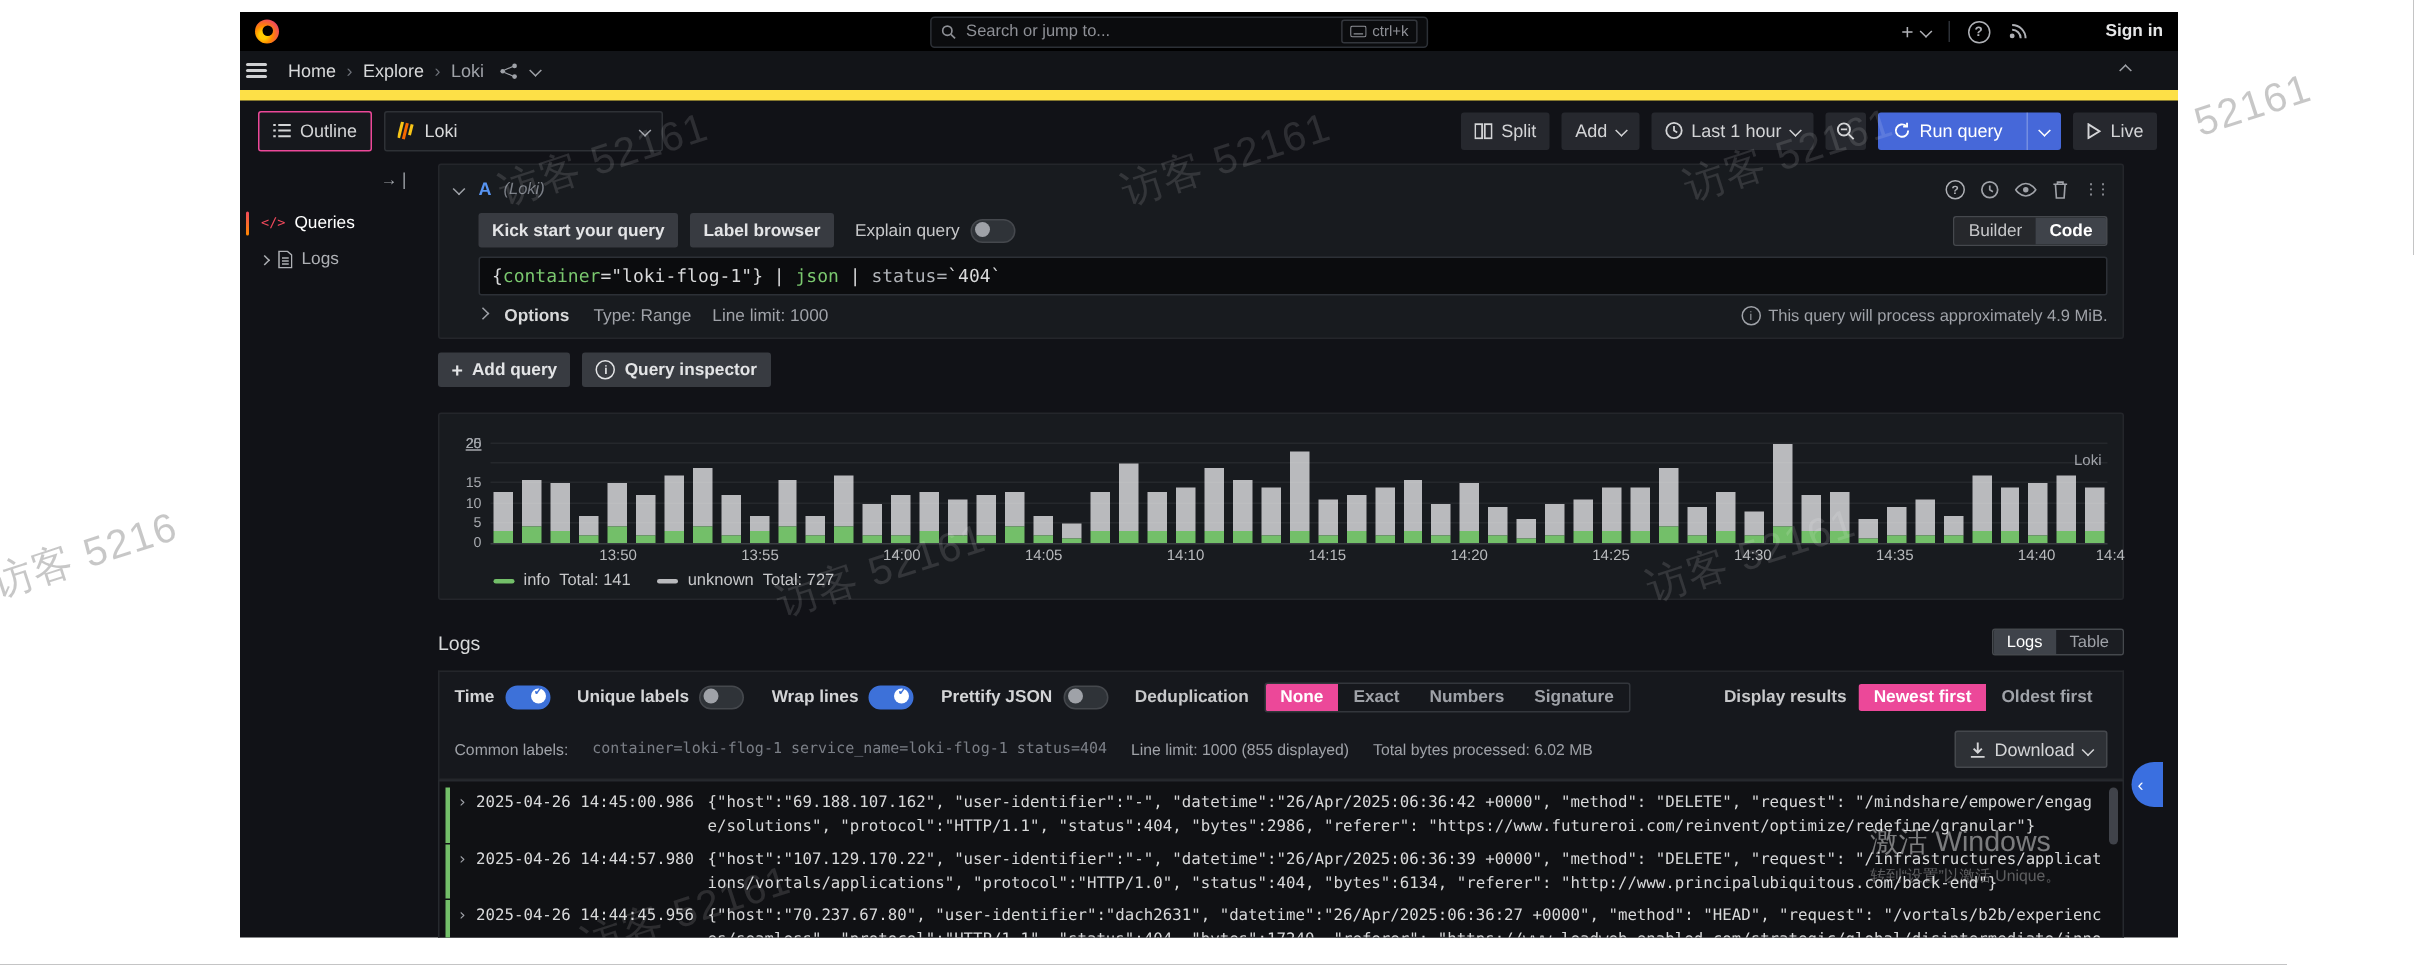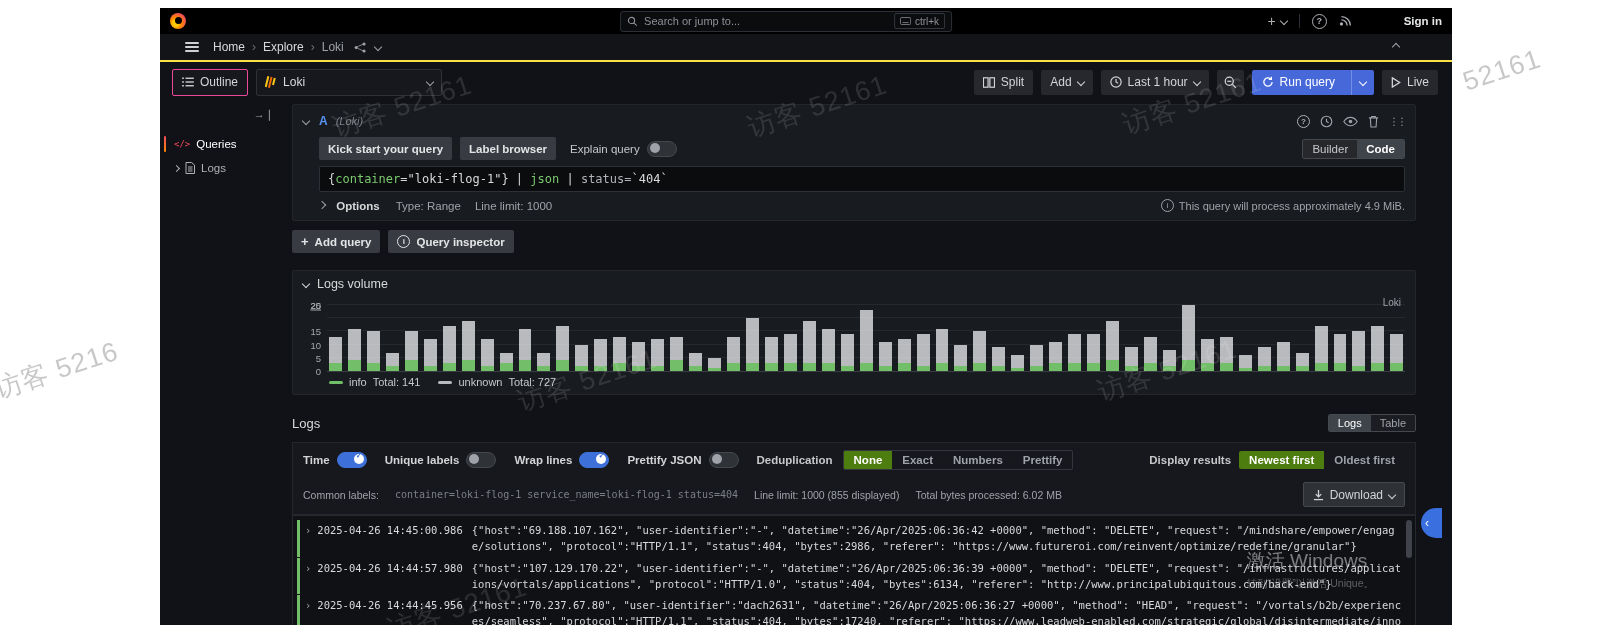--- a/index.html
+++ b/index.html
@@ -19,21 +19,21 @@
   .kbd{display:flex;align-items:center;gap:4px;border:1px solid #33363c;border-radius:2px;
     padding:0 5px;height:14px;font-size:10px;color:#8e9096;}
   .nav-right{margin-left:auto;display:flex;align-items:center;gap:12px;}
   .icbtn{display:flex;align-items:center;color:#aeb0b5;cursor:pointer;}
   .divider-v{width:1px;height:14px;background:#2c3036;}
   .signin{color:#e6e7e8;font-weight:bold;font-size:11.5px;margin-left:40px;}
   .helpcirc{width:13px;height:13px;border:1.3px solid #aeb0b5;border-radius:50%;display:flex;align-items:center;
     justify-content:center;font-size:9px;font-weight:bold;color:#aeb0b5;}
 
   
-  .crumbbar{height:26px;background:#121418;display:flex;align-items:center;padding:0 25px;border-bottom:2px solid #fde047;}
+  .crumbbar{height:26px;background:#121418;display:flex;align-items:center;padding:0 4px;border-bottom:7px solid #fde047;}
   .burger{width:14px;height:10px;display:flex;flex-direction:column;justify-content:space-between;margin-right:14px;}
   .burger span{height:2px;background:#cfd0d2;border-radius:1px;}
   .crumb{font-size:12px;font-weight:500;color:#d8d9da;}
   .crumb.dim{color:#9fa2a8;font-weight:400;}
   .csep{color:#6d7178;margin:0 7px;font-size:12px;}
   .chev{display:inline-block;width:5px;height:5px;border-right:1.5px solid currentColor;border-bottom:1.5px solid currentColor;
     transform:rotate(45deg);vertical-align:2px;}
   .chev.up{transform:rotate(-135deg);vertical-align:-2px;}
   .chev.rt{transform:rotate(-45deg);}
 
@@ -111,21 +111,21 @@
   .logspanel{margin-top:11px;flex:1;display:flex;flex-direction:column;overflow:hidden;padding:5px 10px 6px 10px;}
   .logs-title-row{display:flex;align-items:center;}
   .viewgrp{margin-left:auto;display:flex;border:1px solid #45484d;border-radius:2px;overflow:hidden;font-size:11px;}
   .viewgrp div{padding:2px 9px;color:#9fa2a8;background:#1b1d22;}
   .viewgrp div.sel{background:#3f434a;color:#fff;}
   .controls{display:flex;align-items:center;gap:10px;margin-top:10px;border:1px solid #24262b;border-bottom:none;
     background:#16181d;padding:7px 10px;font-size:11.5px;color:#d3d4d6;font-weight:bold;}
   .ctl{display:flex;align-items:center;gap:7px;margin-right:8px;}
   .seggrp{display:flex;border:1px solid #33363c;border-radius:2px;overflow:hidden;font-weight:bold;}
   .seggrp div{padding:3px 10px;color:#9fa2a8;}
-  .seggrp div.sel{background:#4d7c0f;color:#fff;}
+  .seggrp div.sel{background:#ec4899;color:#fff;}
   .ctl-right{margin-left:auto;display:flex;align-items:center;gap:8px;}
   .dim-lbl{color:#c7c8ca;font-weight:bold;}
   .metarow{display:flex;align-items:center;gap:16px;border:1px solid #24262b;border-top:none;background:#16181d;
     padding:5px 10px 7px 10px;font-size:10.5px;color:#9fa2a8;}
   .metarow .mono{font-family:"DejaVu Sans Mono",monospace;color:#7b7f87;font-size:10px;}
   .dlbtn{margin-left:auto;}
   .loglist{flex:1;border:1px solid #26292e;background:#101114;overflow:hidden;position:relative;
     font-family:"DejaVu Sans Mono",monospace;font-size:10.5px;line-height:1.55;padding:4px 14px 0 4px;}
   .log-row{display:flex;align-items:flex-start;border-left:3px solid #73bf69;padding:2px 0 2px 5px;margin-bottom:1px;}
   .lr-chev{color:#9fa2a8;margin-right:6px;flex:none;}
@@ -355,24 +355,20 @@
           <span style="font-size:13px;">+</span>
           <span>Add query</span>
         </div>
         <div class="btn sm">
           <span class="infoc" style="border-color:#e3e4e6;color:#e3e4e6;">i</span>
           <span>Query inspector</span>
         </div>
       </div>
 
       <div class="panel lvpanel">
-        <div class="pheader">
-          <span class="chev"></span>
-          <span>Logs volume</span>
-        </div>
         <span class="lv-src">Loki</span>
         <div class="chartwrap">
           <div class="ylabels" id="ylabels">
               <div style="bottom: 0px;">0</div>
               <div style="bottom: 13.2px;">5</div>
               <div style="bottom: 26.4px;">10</div>
               <div style="bottom: 39.6px;">15</div>
               <div style="bottom: 66px; text-decoration: underline;">20</div>
               <div style="bottom: 66px;">25</div>
             </div>
@@ -607,20 +603,34 @@
                   <div class="seg" style="height: 7.92px; background: rgb(115, 191, 105);"></div>
                 </div>
               </div>
           <div class="gridline" style="bottom: 13.2px;"></div>
               <div class="gridline" style="bottom: 26.4px;"></div>
               <div class="gridline" style="bottom: 39.6px;"></div>
               <div class="gridline" style="bottom: 52.8px;"></div>
               <div class="gridline" style="bottom: 66px;"></div>
             </div>
         </div>
+        <div class="xlabels" id="xlabels">
+            <div style="left: 7.89474%;">13:50</div>
+            <div style="left: 16.6667%;">13:55</div>
+            <div style="left: 25.4386%;">14:00</div>
+            <div style="left: 34.2105%;">14:05</div>
+            <div style="left: 42.9825%;">14:10</div>
+            <div style="left: 51.7544%;">14:15</div>
+            <div style="left: 60.5263%;">14:20</div>
+            <div style="left: 69.2982%;">14:25</div>
+            <div style="left: 78.0702%;">14:30</div>
+            <div style="left: 86.8421%;">14:35</div>
+            <div style="left: 95.614%;">14:40</div>
+            <div style="left: 100.175%;">14:4</div>
+          </div>
         <div class="legend" id="lv-legend">
             <div class="leg-item">
               <span class="dash" style="background: rgb(115, 191, 105);"></span>
               <span>info</span>
               <span>Total: 141</span>
             </div>
             <div class="leg-item">
               <span class="dash" style="background: rgb(185, 186, 189);"></span>
               <span>unknown</span>
               <span>Total: 727</span>
@@ -659,21 +669,21 @@
               <span>Prettify JSON</span>
             <span class="switch">
                 <span class="knob"></span>
               </span>
             </div>
           <span class="dim-lbl">Deduplication</span>
           <div class="seggrp" id="dedup-group">
               <div class="sel">None</div>
               <div>Exact</div>
               <div>Numbers</div>
-              <div>Prettify</div>
+              <div>Signature</div>
             </div>
           <div class="ctl-right">
             <span class="dim-lbl">Display results</span>
             <div class="seggrp" id="sort-group" style="border:none;">
                 <div class="sel">Newest first</div>
                 <div>Oldest first</div>
               </div>
           </div>
         </div>
         <div class="metarow">

